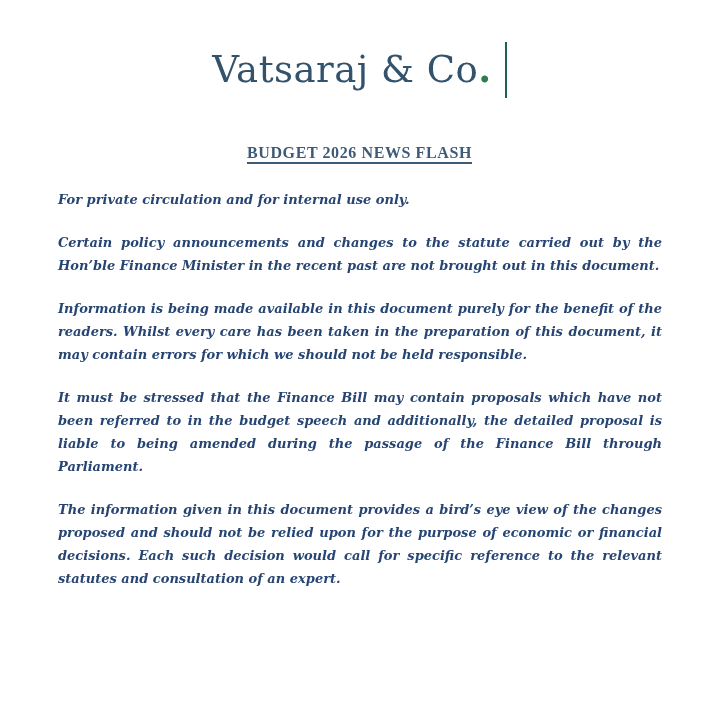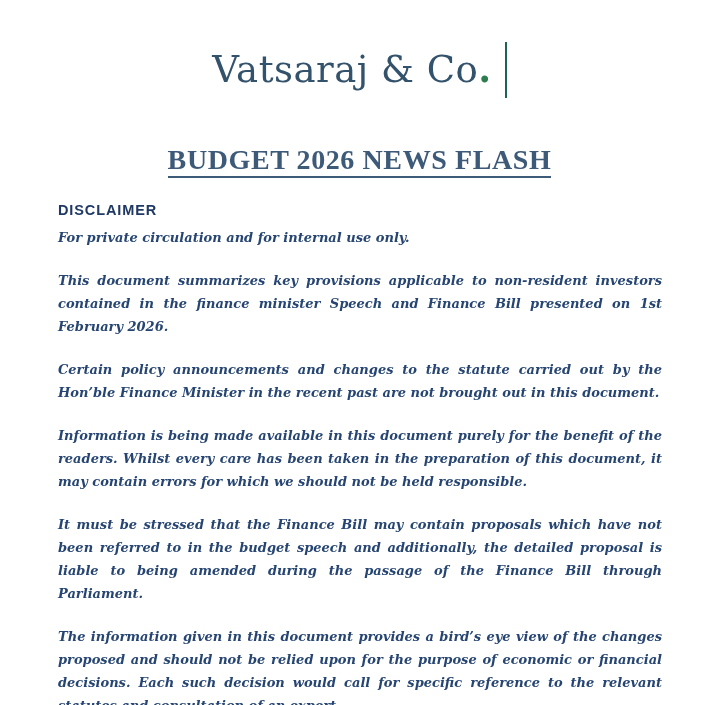--- a/index.html
+++ b/index.html
@@ -51,21 +51,21 @@
     line-height: 1.3;
     white-space: nowrap;
   }
 
   
   .doc-title {
     margin: 46px 0 0;
     text-align: center;
     font-family: "Liberation Serif", serif;
     font-weight: 700;
-    font-size: 28px;
+    font-size: 16px;
     letter-spacing: 0.6px;
     color: #3d5a78;
   }
   .title-text {
     border-bottom: 2px solid #3d5a78;
     padding-bottom: 1px;
   }
 
   
   .content {
@@ -100,25 +100,23 @@
       <span>Vatsaraj &amp; Co</span><span class="logo-period">.</span>
     </div>
     <div class="logo-divider"></div>
   </header>
 
   <h1 class="doc-title">
     <span class="title-text">BUDGET 2026 NEWS FLASH</span>
   </h1>
 
   <section class="content">
-    <h2 class="disclaimer-heading">DISCLAIMER</h2>
 
     <p class="doc-paragraph">For private circulation and for internal use only.</p>
 
-    <p class="doc-paragraph">This document summarizes key provisions applicable to non-resident investors contained in the finance minister Speech and Finance Bill presented on 1st February 2026.</p>
 
     <p class="doc-paragraph">Certain policy announcements and changes to the statute carried out by the Hon’ble Finance Minister in the recent past are not brought out in this document.</p>
 
     <p class="doc-paragraph">Information is being made available in this document purely for the benefit of the readers.  Whilst every care has been taken in the preparation of this document, it may contain errors for which we should not be held responsible.</p>
 
     <p class="doc-paragraph">It must be stressed that the Finance Bill may contain proposals which have not been referred to in the budget speech and additionally, the detailed proposal is liable to being amended during the passage of the Finance Bill through Parliament.</p>
 
     <p class="doc-paragraph">The information given in this document provides a bird’s eye view of the changes proposed and should not be relied upon for the purpose of economic or financial decisions. Each such decision would call for specific reference to the relevant statutes and consultation of an expert.</p>
   </section>
 

